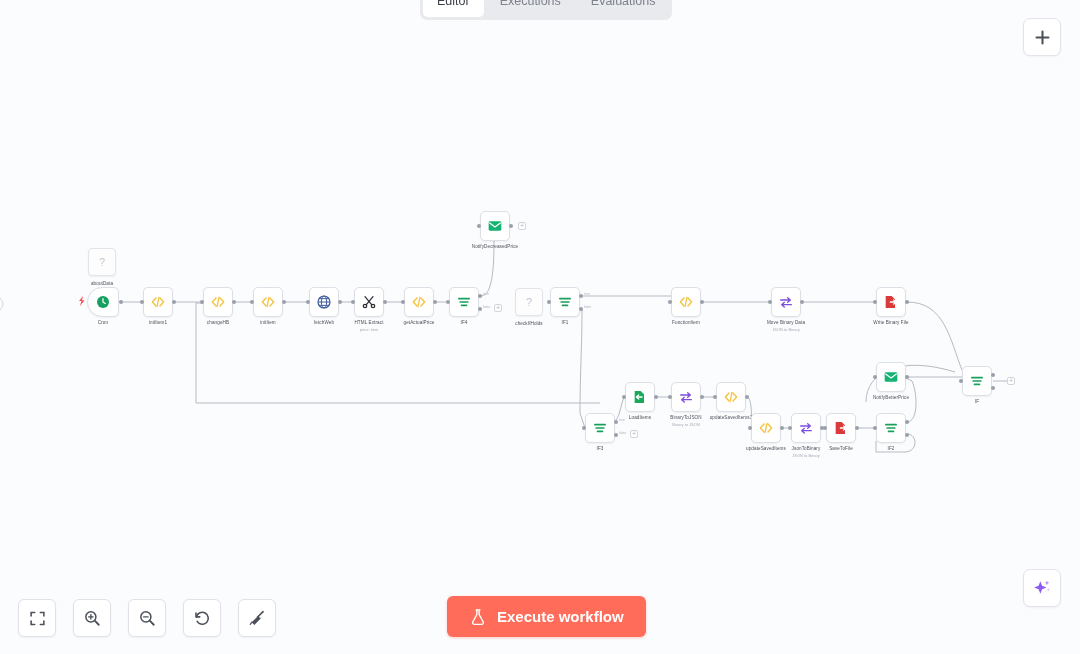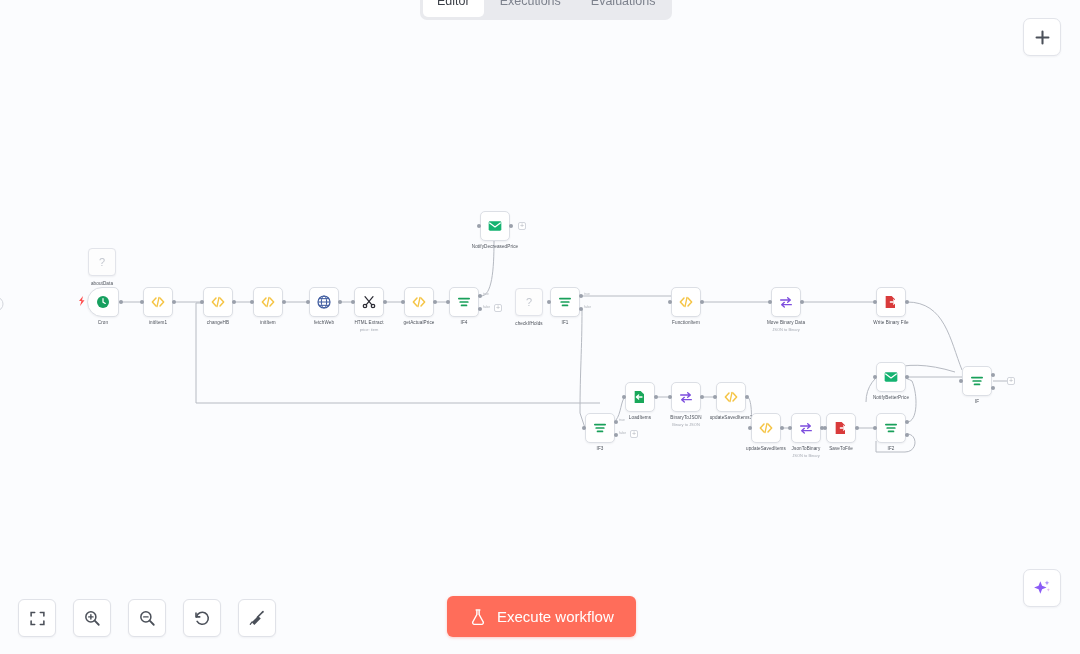--- a/index.html
+++ b/index.html
@@ -95,20 +95,21 @@
 
   
   .execute-btn {
     position: absolute; left: 447px; bottom: 17px;
     height: 41px; padding: 0 22px;
     background: #ff6d5a; color: #fff;
     border: none; border-radius: 6px;
     display: flex; align-items: center; gap: 10px;
     font-size: 15px; cursor: pointer;
     box-shadow: 0 1px 3px rgba(255,109,90,.35);
+    font-weight: bold;
   }
 
   
   .corner-btn {
     position: absolute; width: 38px; height: 38px;
     background: #fff; border: 1px solid #e2e4ea; border-radius: 7px;
     display: flex; align-items: center; justify-content: center;
     cursor: pointer; box-shadow: 0 1px 2px rgba(30,35,50,.05);
   }
   #add-node-button { right: 19px; top: 18px; }

